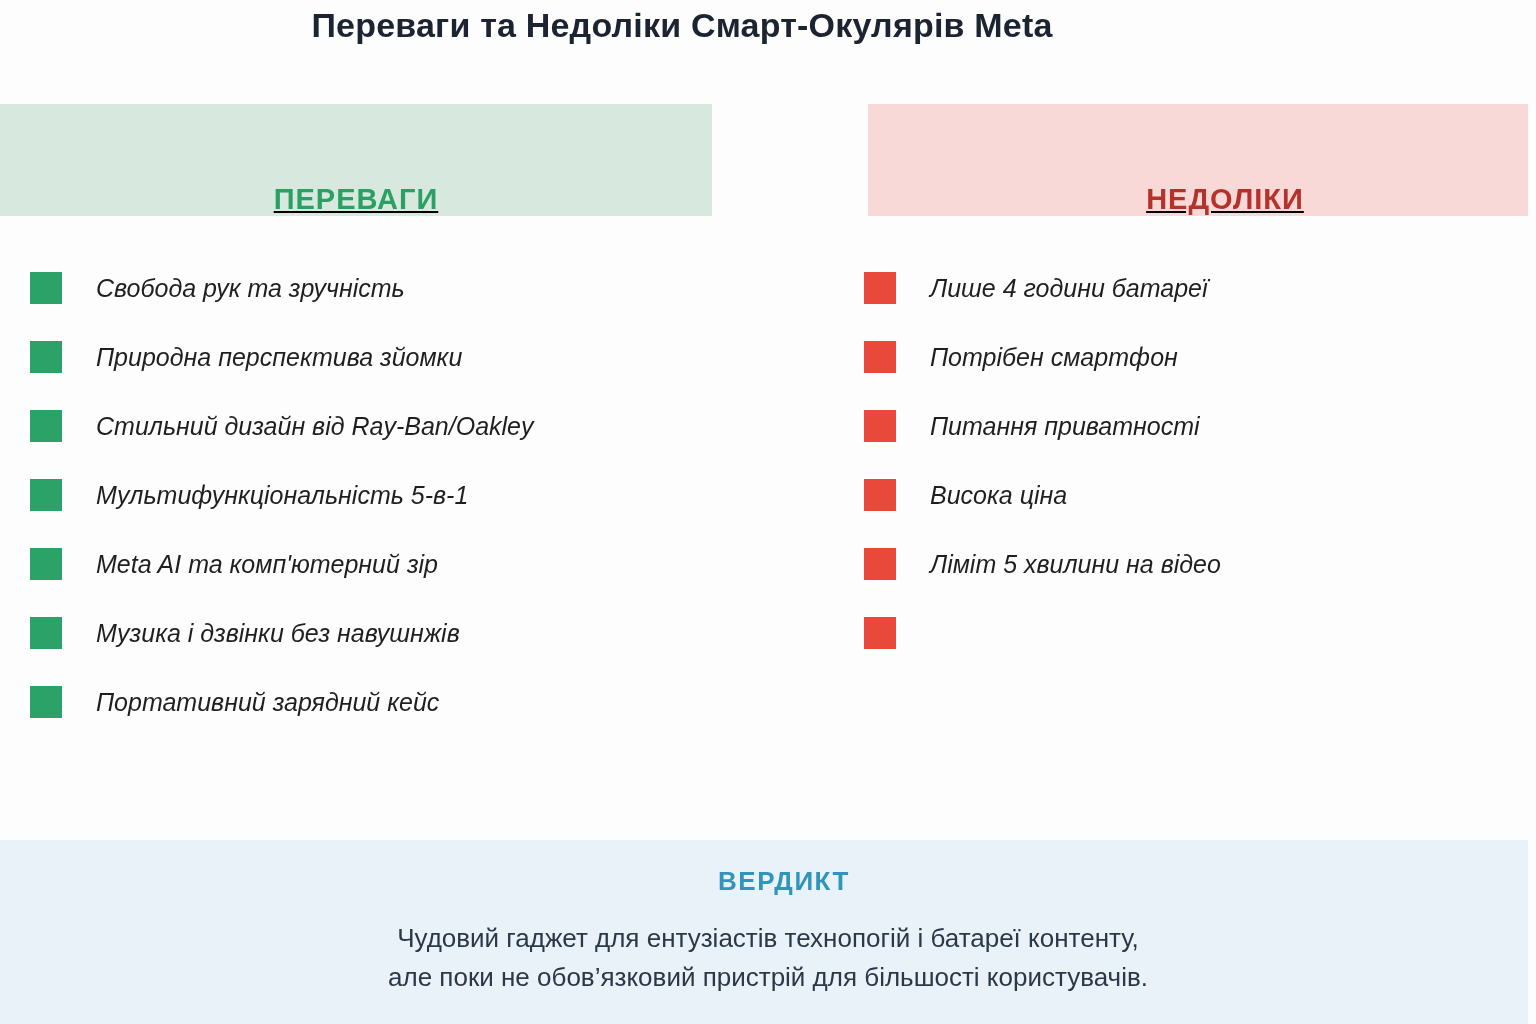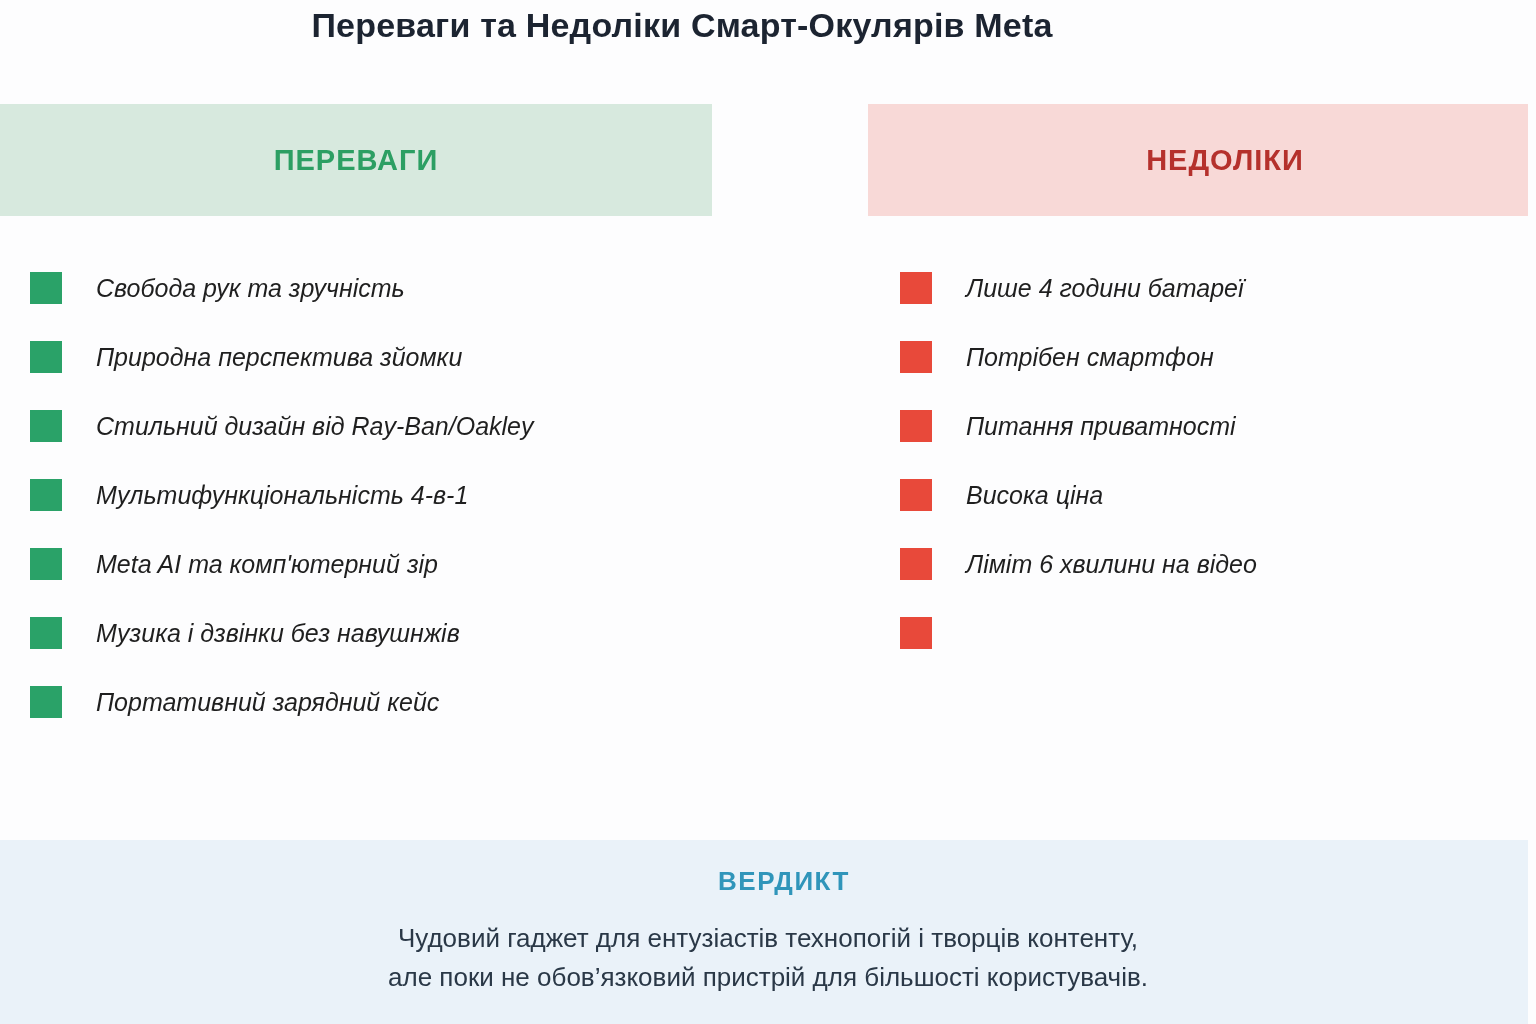--- a/index.html
+++ b/index.html
@@ -24,38 +24,39 @@
     font-size: 34px;
     font-weight: bold;
     color: #1c2431;
     letter-spacing: 0.2px;
   }
   .band {
     position: absolute;
     top: 104px;
     height: 112px;
     display: flex;
-    align-items: center;
+    align-items: flex-end;
     justify-content: center;
+    text-decoration: underline;
   }
   .band-pros { left: 0; width: 712px; background: #d7e9de; }
   .band-cons { left: 822px; width: 714px; background: #f8d9d7; }
   .band-label {
     font-size: 29px;
     font-weight: bold;
     letter-spacing: 1px;
   }
   .band-pros .band-label { color: #2c9f63; }
   .band-cons .band-label { color: #b5312c; }
   .list {
     position: absolute;
     top: 272px;
   }
   .list-pros { left: 30px; }
-  .list-cons { left: 900px; }
+  .list-cons { left: 864px; }
   .row {
     display: flex;
     align-items: center;
     height: 32px;
     margin-bottom: 37px;
     font-style: italic;
   }
   .sq {
     width: 32px;
     height: 32px;
@@ -116,21 +117,21 @@
     <div class="row">
       <span class="sq" style="background-color: rgb(42, 162, 104);"></span>
       <span class="row-text">Природна перспектива зйомки</span>
     </div>
     <div class="row">
       <span class="sq" style="background-color: rgb(42, 162, 104);"></span>
       <span class="row-text">Стильний дизайн від Ray-Ban/Oakley</span>
     </div>
     <div class="row">
       <span class="sq" style="background-color: rgb(42, 162, 104);"></span>
-      <span class="row-text">Мультифункціональність 4-в-1</span>
+      <span class="row-text">Мультифункціональність 5-в-1</span>
     </div>
     <div class="row">
       <span class="sq" style="background-color: rgb(42, 162, 104);"></span>
       <span class="row-text">Meta AI та комп'ютерний зір</span>
     </div>
     <div class="row">
       <span class="sq" style="background-color: rgb(42, 162, 104);"></span>
       <span class="row-text">Музика і дзвінки без навушнжів</span>
     </div>
     <div class="row">
@@ -151,28 +152,28 @@
     <div class="row">
       <span class="sq" style="background-color: rgb(232, 73, 58);"></span>
       <span class="row-text">Питання приватності</span>
     </div>
     <div class="row">
       <span class="sq" style="background-color: rgb(232, 73, 58);"></span>
       <span class="row-text">Висока ціна</span>
     </div>
     <div class="row">
       <span class="sq" style="background-color: rgb(232, 73, 58);"></span>
-      <span class="row-text">Ліміт 6 хвилини на відео</span>
+      <span class="row-text">Ліміт 5 хвилини на відео</span>
     </div>
     <div class="row">
       <span class="sq" style="background-color: rgb(232, 73, 58);"></span>
     </div>
   </div>
 
   <div class="verdict-band" style="background-color: rgb(234, 242, 249);">
     <div class="verdict-label" style="color: rgb(48, 149, 186);">ВЕРДИКТ</div>
     <div class="verdict-text">
-      <div>Чудовий гаджет для ентузіастів технопогій і творців контенту,</div>
+      <div>Чудовий гаджет для ентузіастів технопогій і батареї контенту,</div>
       <div>але поки не обов’язковий пристрій для більшості користувачів.</div>
     </div>
   </div>
 
 </div>
 
 </body></html>

